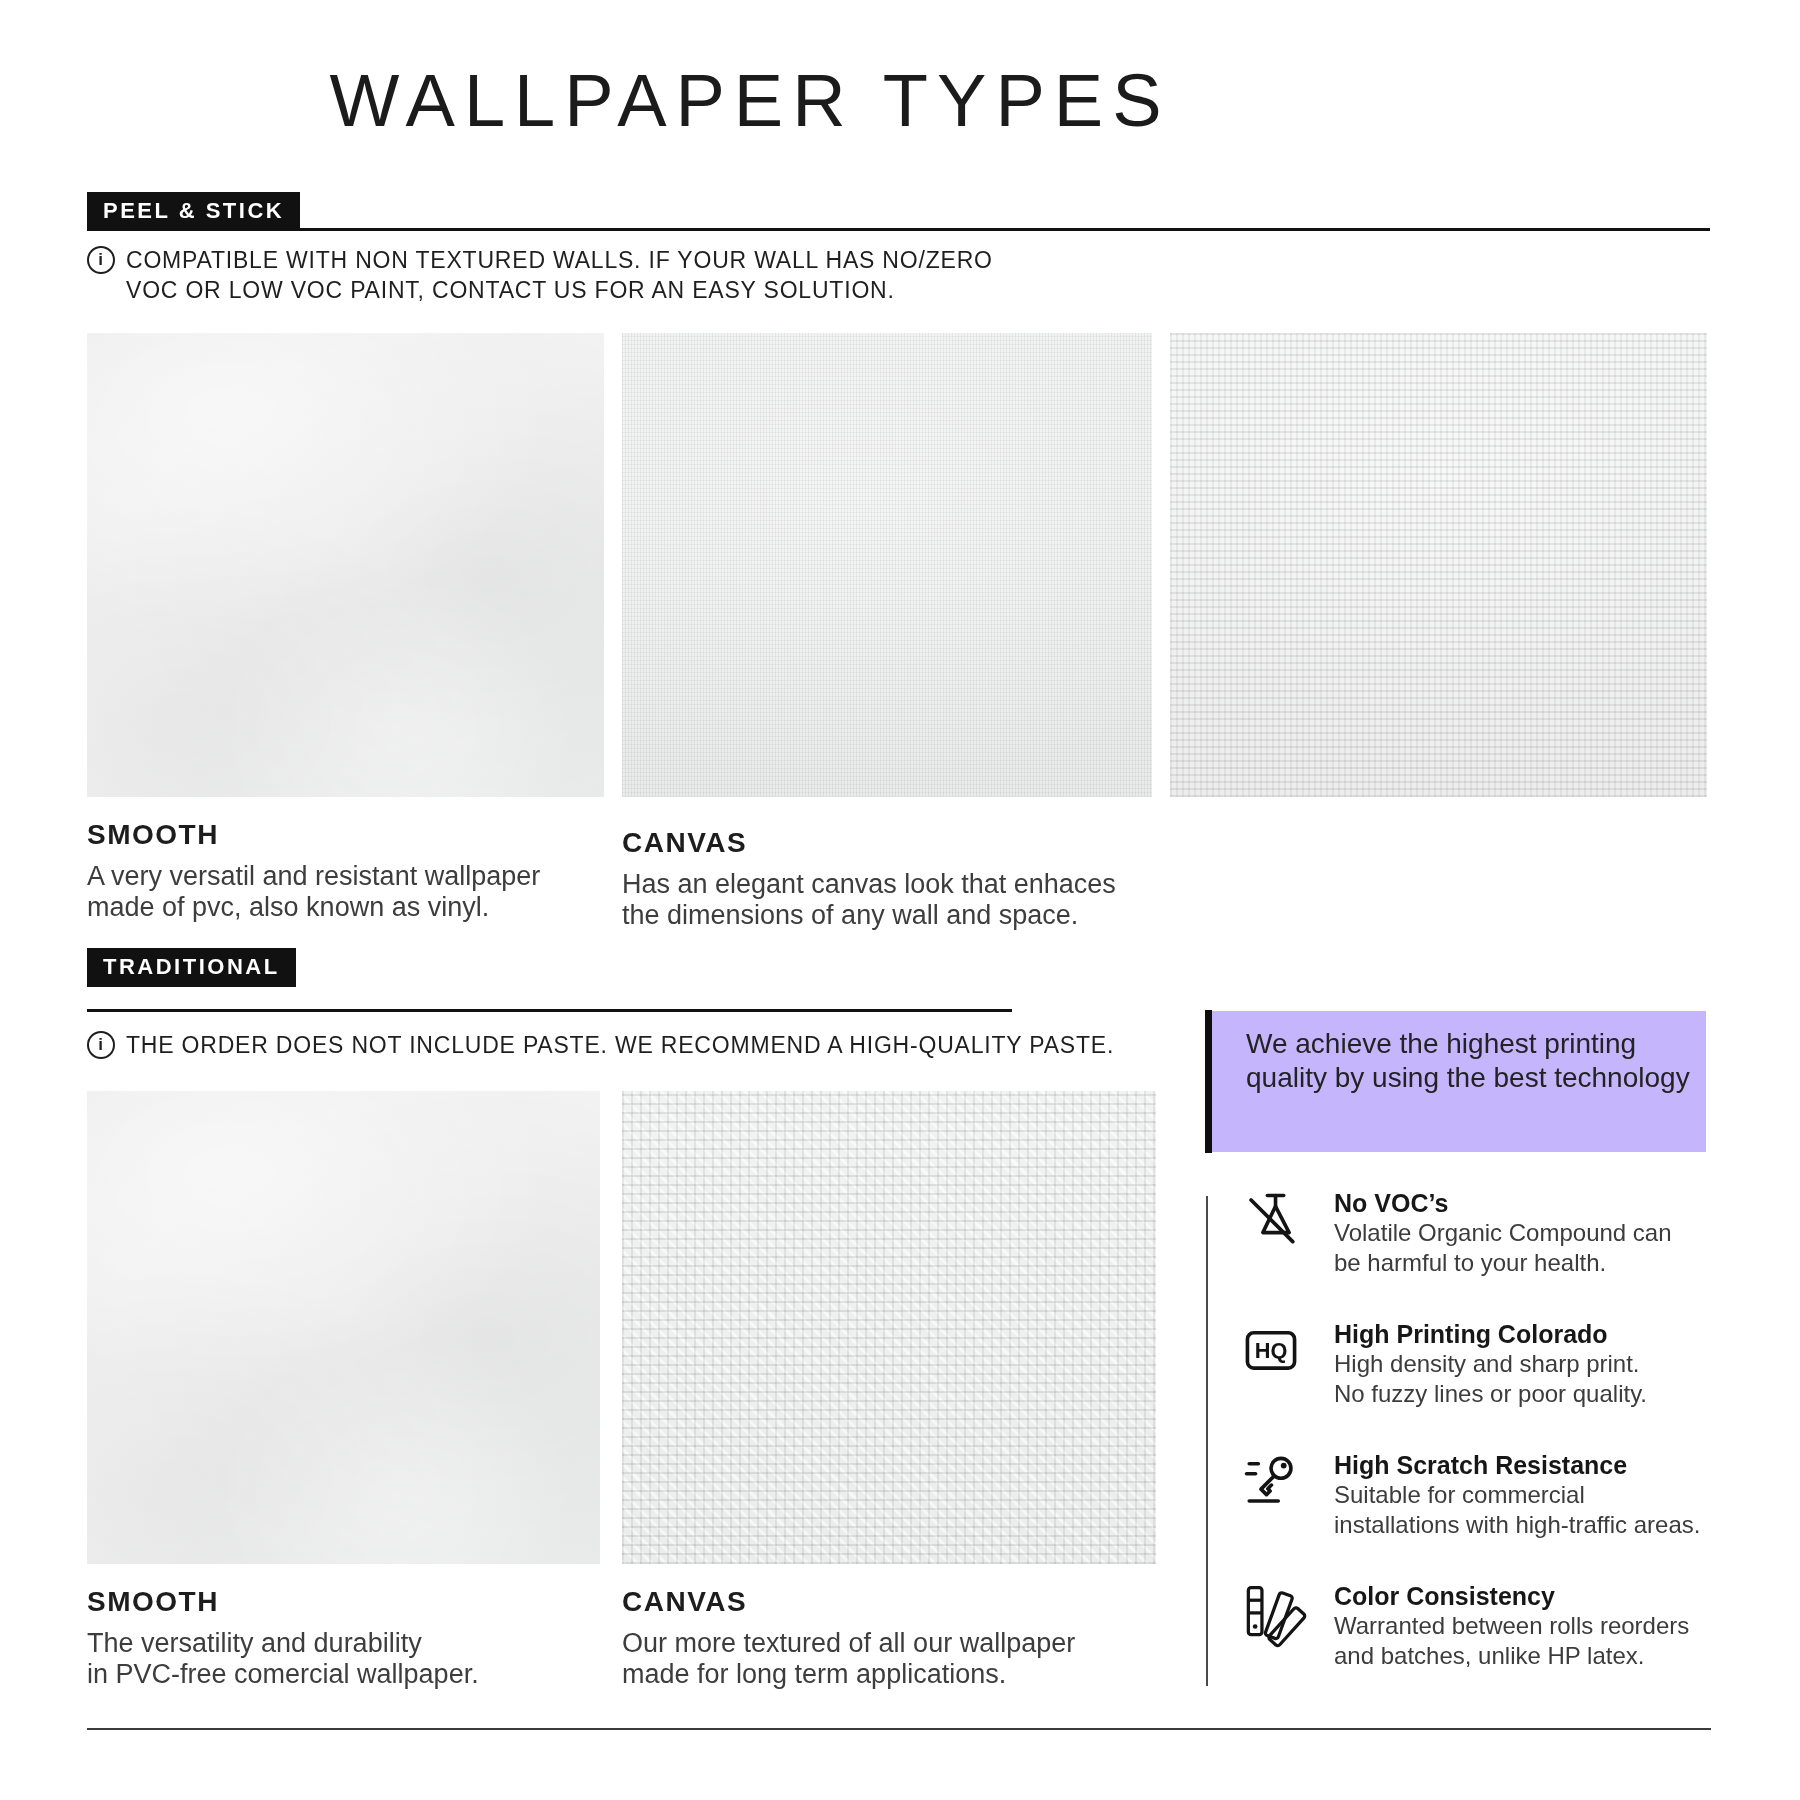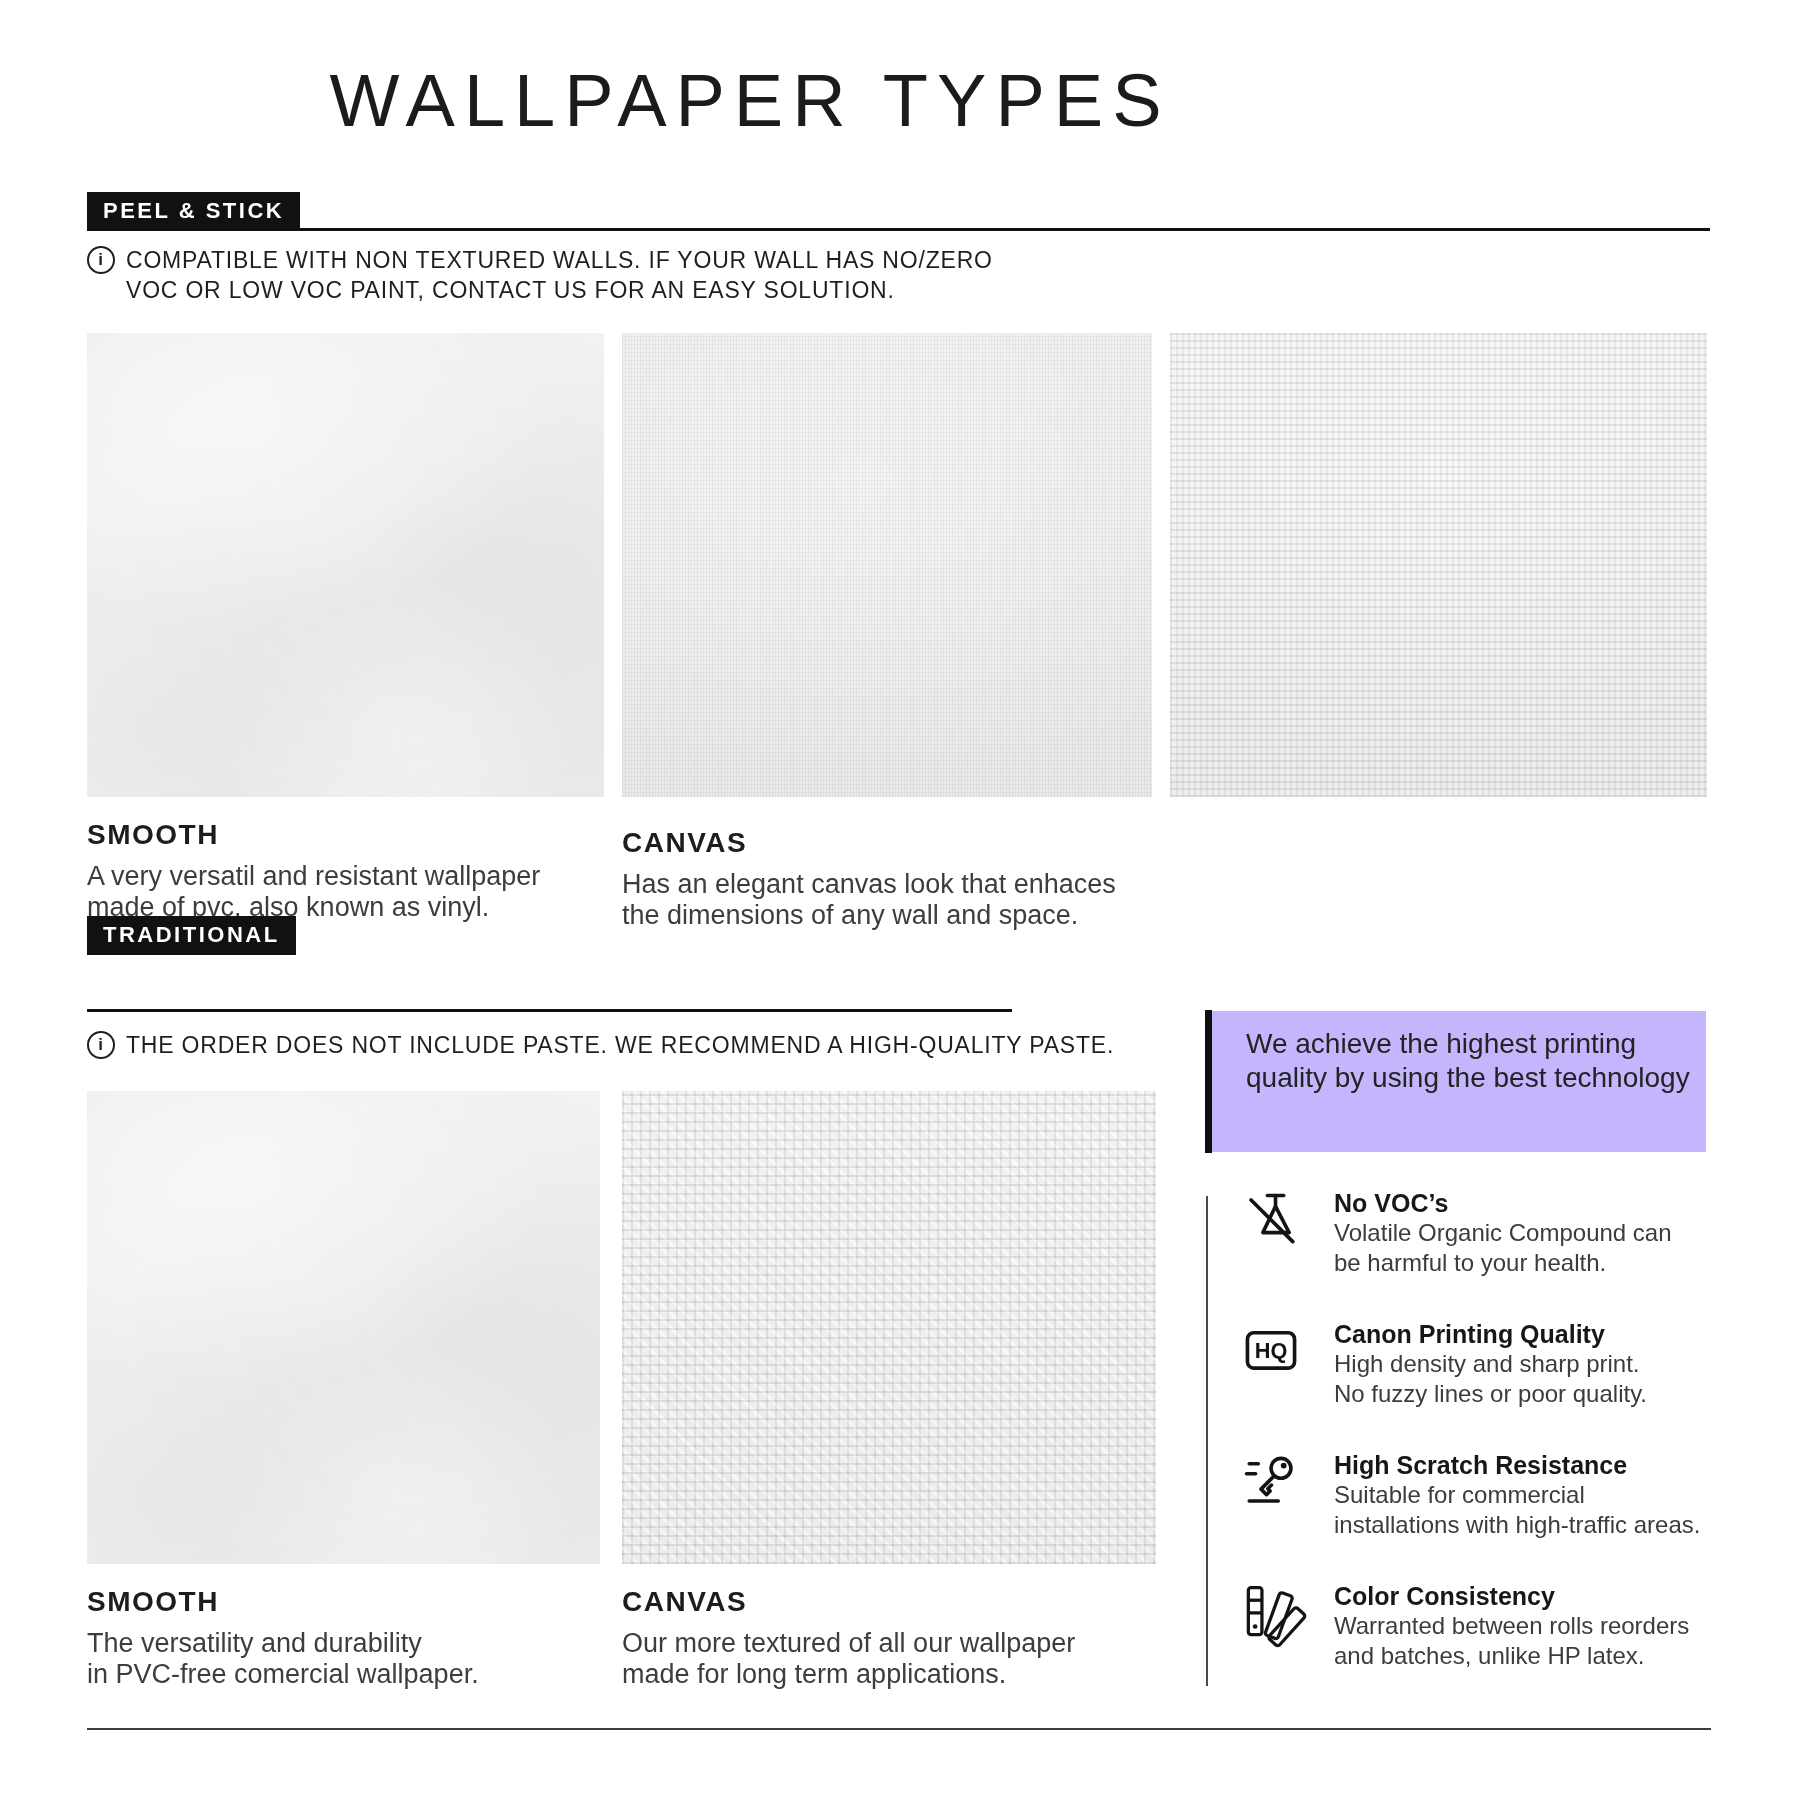--- a/index.html
+++ b/index.html
@@ -7,21 +7,21 @@
         font-family:"Liberation Sans","DejaVu Sans",sans-serif;color:#1c1c1c;}
 
   
   .title{position:absolute;left:0;top:58px;width:1500px;text-align:center;
          font-size:74px;font-weight:500;letter-spacing:9px;color:#1b1b1b;}
 
   
   .chip{position:absolute;background:#111111;color:#ffffff;font-size:22px;font-weight:700;
         letter-spacing:2.5px;padding:6px 16px 7px 16px;line-height:26px;z-index:2;}
   .chip-peel{left:87px;top:192px;}
-  .chip-trad{left:87px;top:916px;}
+  .chip-trad{left:87px;top:948px;}
   .rule{position:absolute;background:#111111;height:3px;z-index:1;}
   .rule-peel{left:87px;top:228px;width:1623px;}
   .rule-trad{left:87px;top:1009px;width:925px;}
   .rule-bottom{left:87px;top:1728px;width:1624px;height:2px;background:#3c3c3c;}
 
   
   .note{position:absolute;display:flex;gap:11px;align-items:flex-start;
         font-size:23px;letter-spacing:.8px;color:#1f1f1f;line-height:30px;}
   .note-peel{left:87px;top:245px;}
   .note-trad{left:87px;top:1030px;}
@@ -183,21 +183,21 @@
     </div>
 
     <div class="feature">
       <span class="f-icon">
         <svg width="58" height="58" viewBox="0 0 64 64" fill="none" stroke="#141414" stroke-width="4" stroke-linejoin="round">
           <rect x="6" y="13" width="52" height="39" rx="7"></rect>
           <text x="32" y="41" text-anchor="middle" font-size="24" font-weight="bold" fill="#141414" stroke="none" font-family="Liberation Sans, DejaVu Sans, sans-serif">HQ</text>
         </svg>
       </span>
       <span>
-        <div class="f-title">Canon Printing Quality</div>
+        <div class="f-title">High Printing Colorado</div>
         <div class="f-desc">High density and sharp print.</div>
         <div class="f-desc">No fuzzy lines or poor quality.</div>
       </span>
     </div>
 
     <div class="feature">
       <span class="f-icon">
         <svg width="58" height="58" viewBox="0 0 64 64" fill="none" stroke="#141414" stroke-width="4" stroke-linecap="round" stroke-linejoin="round">
           <line x1="8" y1="13" x2="18" y2="13"></line>
           <line x1="5" y1="24" x2="15" y2="24"></line>

